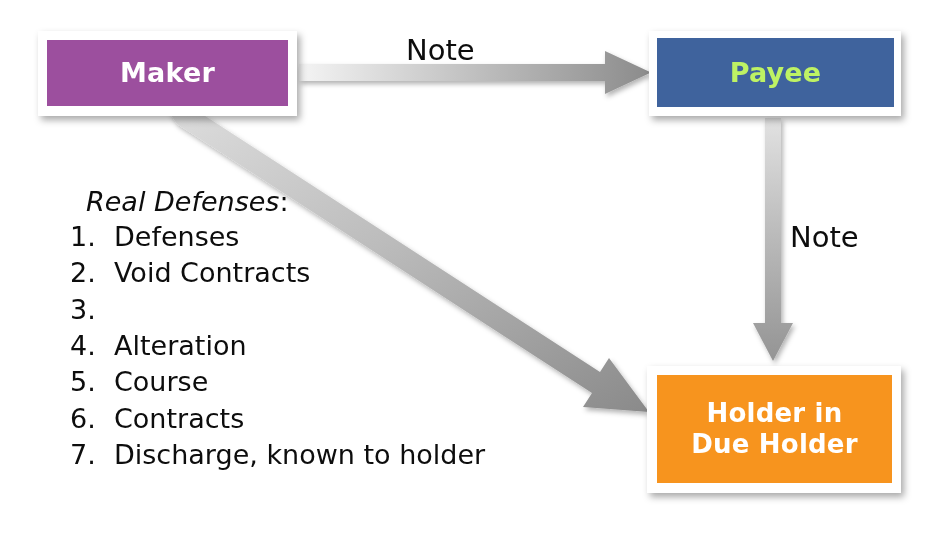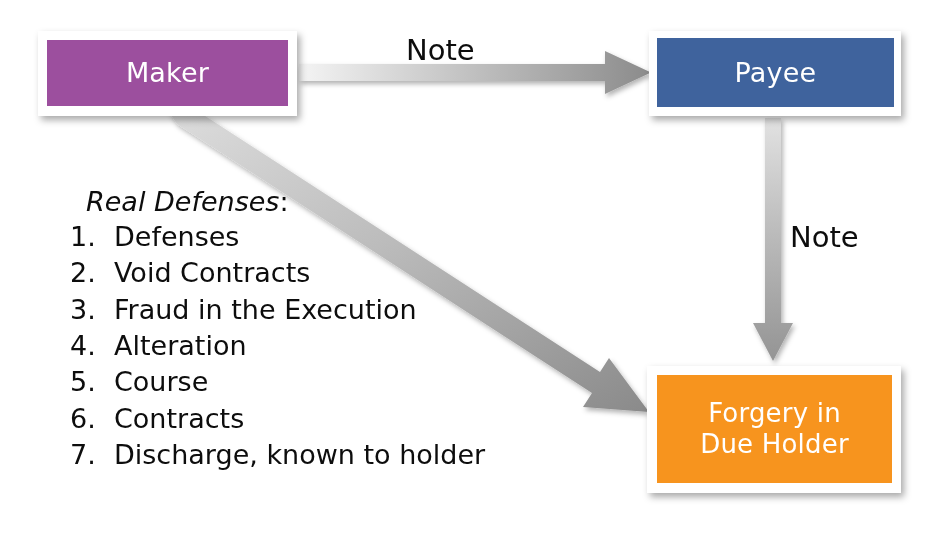--- a/index.html
+++ b/index.html
@@ -38,21 +38,21 @@
     box-shadow: 3px 4px 7px rgba(0,0,0,0.34);
   }
   .node .fill {
     width: 100%;
     height: 100%;
     display: flex;
     align-items: center;
     justify-content: center;
     text-align: center;
     color: #ffffff;
-    font-weight: normal;
+    font-weight: bold;
     line-height: 1.18;
     letter-spacing: 0.2px;
   }
 
   #node-maker {
     left: 38px;  top: 31px;
     width: 259px; height: 85px;
     padding: 9px 9px 10px 9px;
   }
   #node-maker .fill { font-size: 27px; }
@@ -156,28 +156,28 @@
     </g>
   </svg>
 
   <div class="node" id="node-maker">
     <div class="fill" style="background: rgb(156, 79, 158); color: rgb(255, 255, 255);">
       <span>Maker</span>
     </div>
   </div>
 
   <div class="node" id="node-payee">
-    <div class="fill" style="background: rgb(63, 99, 157); color: #ffffff;">
+    <div class="fill" style="background: rgb(63, 99, 157); color: #bef264;">
       <span>Payee</span>
     </div>
   </div>
 
   <div class="node" id="node-holder">
     <div class="fill" style="background: rgb(247, 148, 30); color: rgb(255, 255, 255);">
-      <span>Forgery in</span>
+      <span>Holder in</span>
       <span>Due Holder</span>
     </div>
   </div>
 
   <div class="note-label" id="note-top">Note</div>
 
   <div class="note-label" id="note-right">Note</div>
 
   <div id="defenses">
     <div id="defenses-title"><span>Real Defenses</span><span class="colon">:</span></div>
@@ -185,21 +185,20 @@
         <li>
           <span class="num">1.</span>
           <span class="txt">Defenses</span>
         </li>
         <li>
           <span class="num">2.</span>
           <span class="txt">Void Contracts</span>
         </li>
         <li>
           <span class="num">3.</span>
-          <span class="txt">Fraud in the Execution</span>
         </li>
         <li>
           <span class="num">4.</span>
           <span class="txt">Alteration</span>
         </li>
         <li>
           <span class="num">5.</span>
           <span class="txt">Course</span>
         </li>
         <li>

